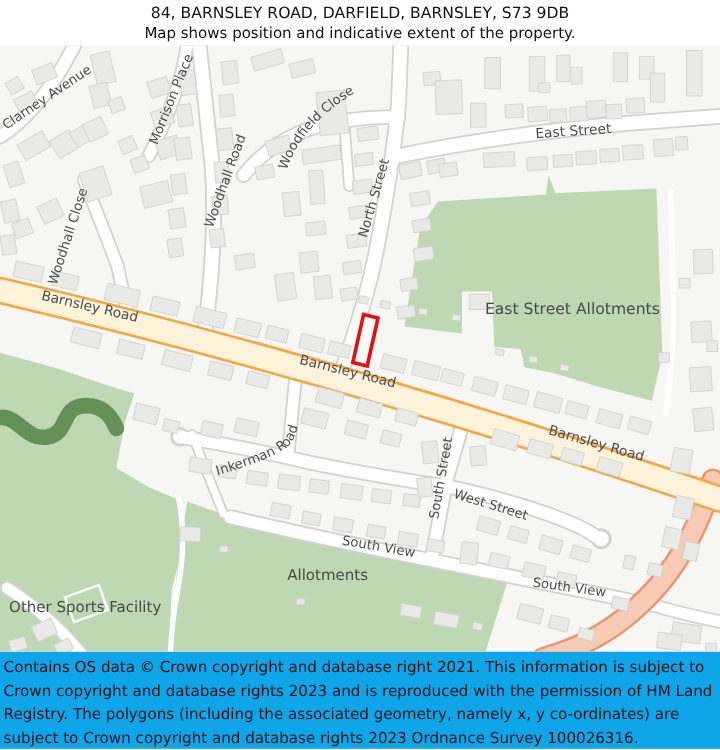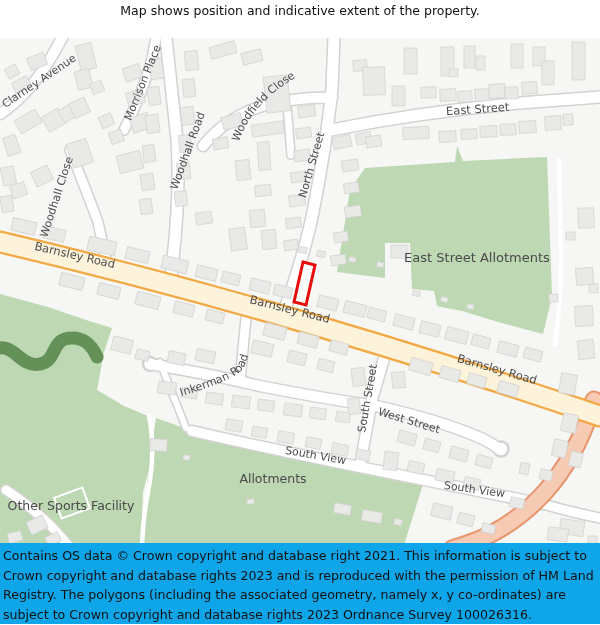--- a/index.html
+++ b/index.html
@@ -25,20 +25,21 @@
   .prop{fill:#fbfbfa;stroke:var(--c-red);stroke-width:3;stroke-linejoin:miter;}
   .street{font-size:11px;fill:var(--c-label);}
   .street2{font-size:11.5px;fill:var(--c-label);}
   .area{font-size:12.5px;fill:#4a4a4a;}
   .area-big{font-size:13px;fill:#4a4a4a;}
 </style>
 </head>
 <body>
 
 <div class="titleblock">
+  <div class="title">84, BARNSLEY ROAD, DARFIELD, BARNSLEY, S73 9DB</div>
   <div class="subtitle">Map shows position and indicative extent of the property.</div>
 </div>
 
 <div class="map">
 <svg width="600" height="505" viewBox="0 38 600 505">
   <defs>
     <path id="p-wfc" d="M 239,142 Q 251,103 301,74"></path>
     <path id="p-ink" d="M 181,396 Q 226,383 240,372 Q 250,362 250,334"></path>
   </defs>
 

